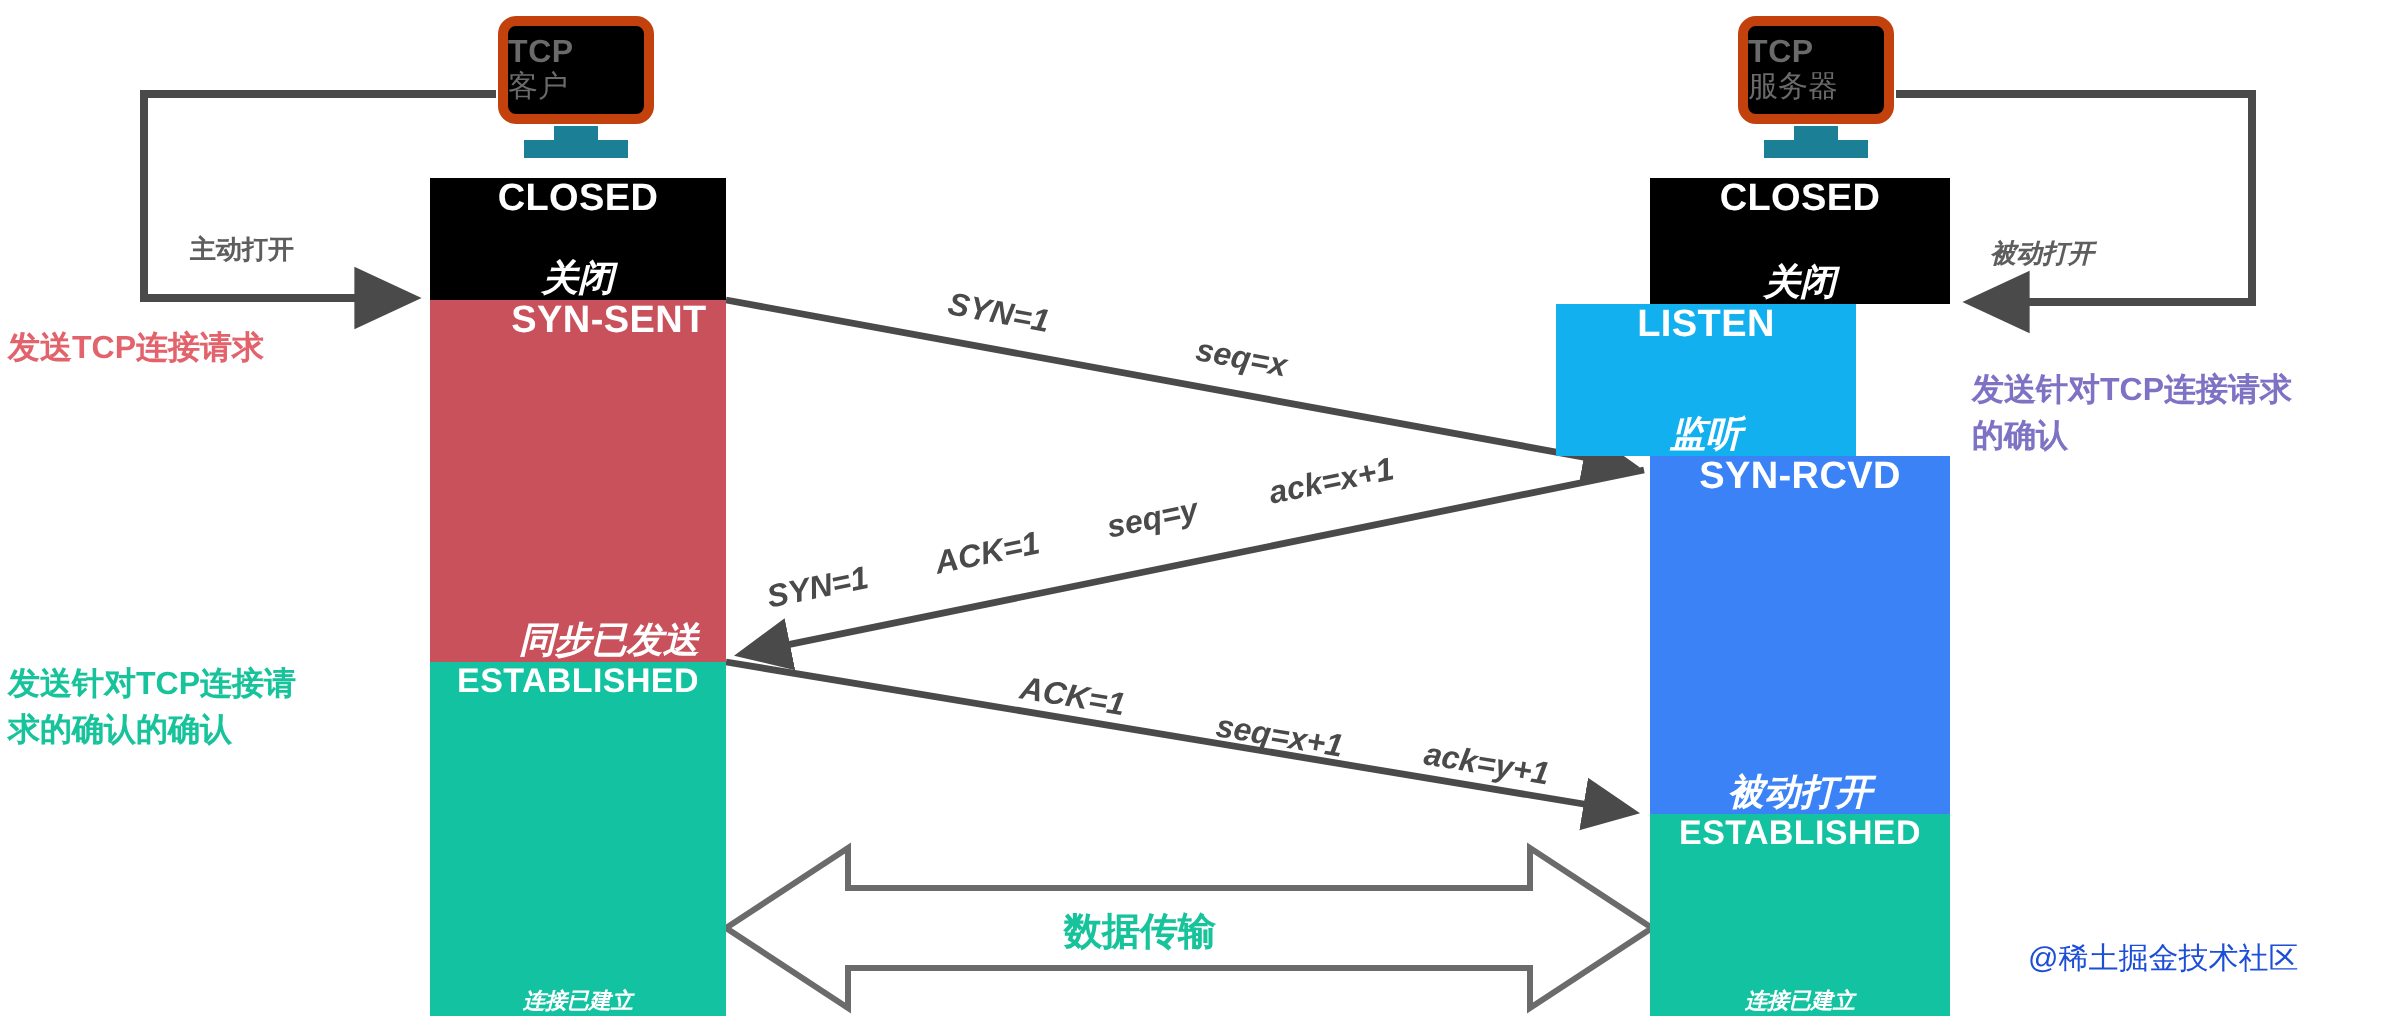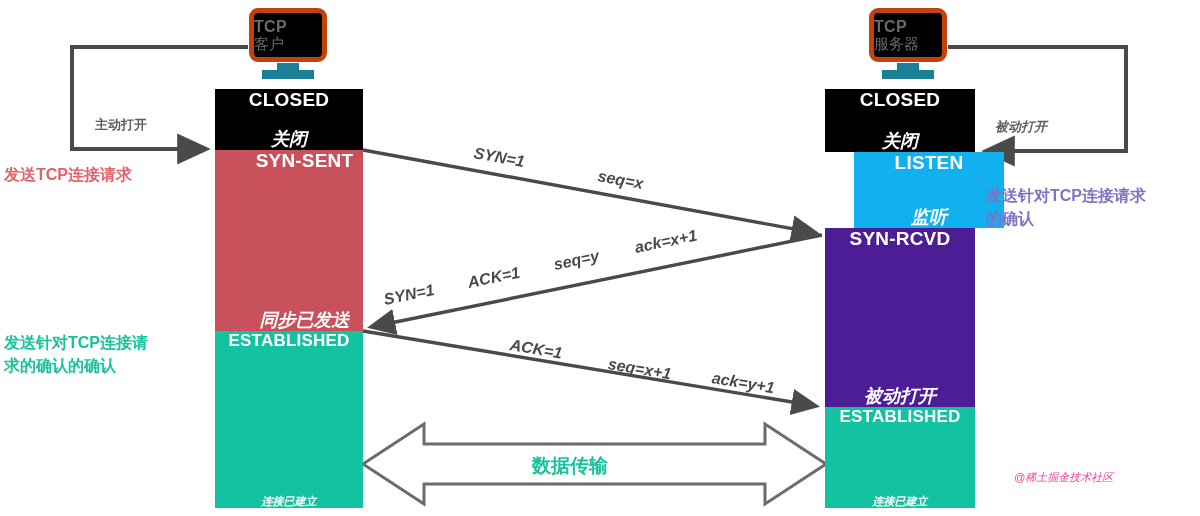--- a/index.html
+++ b/index.html
@@ -107,24 +107,23 @@
   .data-label {
     position: absolute;
     font-size: 19px;
     font-weight: bold;
     color: #17c39a;
     white-space: nowrap;
   }
 
   .watermark {
     position: absolute;
-    font-size: 11px;
-    color: #ec4899;
-    white-space: nowrap;
-    font-style: italic;
+    font-size: 15px;
+    color: #1d4ed8;
+    white-space: nowrap;
   }
 
   svg.layer {
     position: absolute;
     left: 0; top: 0;
     width: 1200px; height: 516px;
     pointer-events: none;
   }
 </style>
 </head>
@@ -183,26 +182,26 @@
   <div class="state small" style="left:215px; top:331px; width:148px; height:177px; background:#13c2a0;">
     <div class="en">ESTABLISHED</div>
     <div class="cn">连接已建立</div>
   </div>
 
   <div class="state" style="left:825px; top:89px; width:150px; height:63px; background:#000000;">
     <div class="en">CLOSED</div>
     <div class="cn">关闭</div>
   </div>
 
-  <div class="state" style="left:854px; top:152px; width:150px; height:76px; background:#12b0ef;">
+  <div class="state" style="left:778px; top:152px; width:150px; height:76px; background:#12b0ef;">
     <div class="en">LISTEN</div>
     <div class="cn">监听</div>
   </div>
 
-  <div class="state" style="left:825px; top:228px; width:150px; height:179px; background:#4c1d95;">
+  <div class="state" style="left:825px; top:228px; width:150px; height:179px; background:#3b82f6;">
     <div class="en">SYN-RCVD</div>
     <div class="cn">被动打开</div>
   </div>
 
   <div class="state small" style="left:825px; top:407px; width:150px; height:101px; background:#13c2a0;">
     <div class="en">ESTABLISHED</div>
     <div class="cn">连接已建立</div>
   </div>
 
   <div class="open-label" style="left:95px; top:116px;">主动打开</div>

